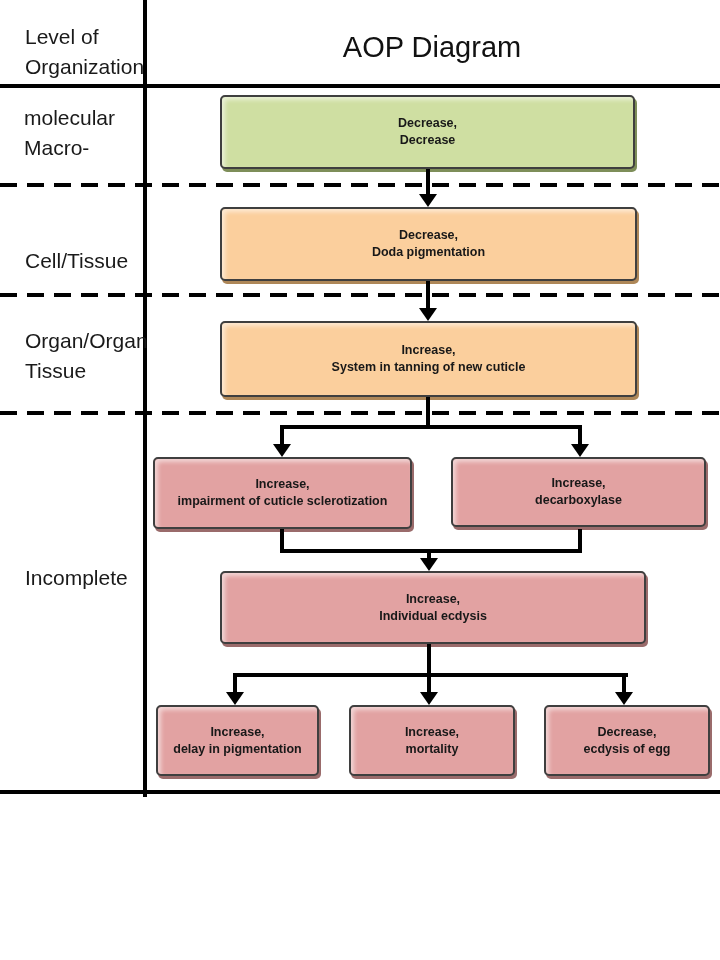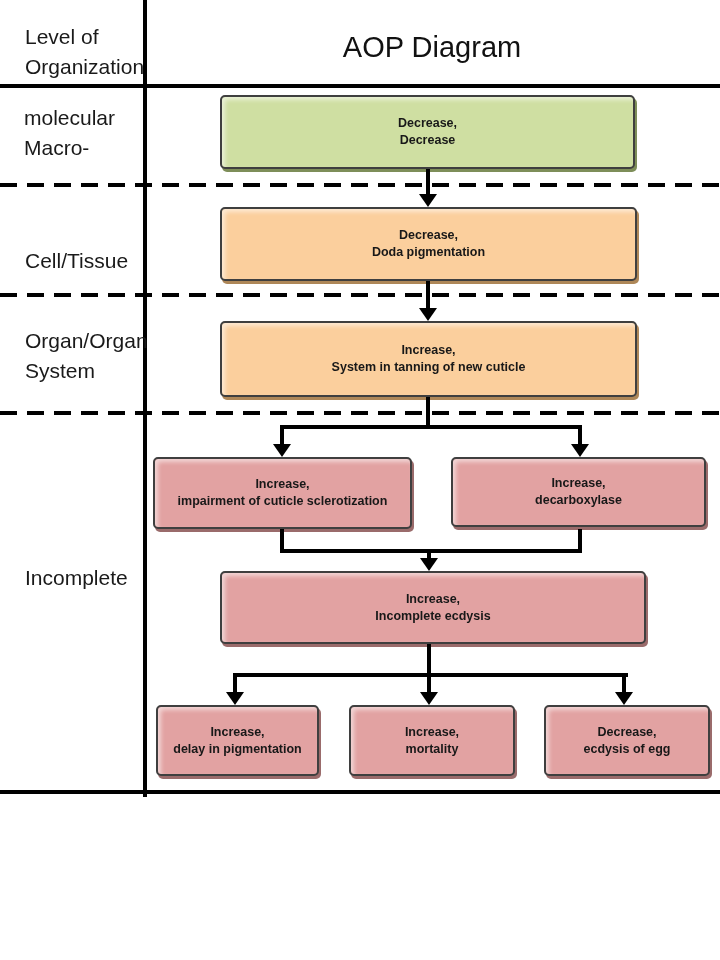--- a/index.html
+++ b/index.html
@@ -90,21 +90,21 @@
 
   <div class="lvl lvl-macro">
     <span class="ln">molecular</span>
     <span class="ln">Macro-</span>
   </div>
   <div class="lvl lvl-cell">
     <span class="ln">Cell/Tissue</span>
   </div>
   <div class="lvl lvl-organ">
     <span class="ln">Organ/Organ</span>
-    <span class="ln">System</span>
+    <span class="ln">Tissue</span>
   </div>
   <div class="lvl lvl-ind">
     <span class="ln">Incomplete</span>
   </div>
 
   <div class="node green n-tyrosine">
     <span>Decrease,</span>
     <span>Decrease</span>
   </div>
   <div class="node orange n-doda">
@@ -118,21 +118,21 @@
   <div class="node pink n-sclerotization">
     <span>Increase,</span>
     <span>impairment of cuticle sclerotization</span>
   </div>
   <div class="node pink n-pigmentation">
     <span>Increase,</span>
     <span>decarboxylase</span>
   </div>
   <div class="node pink n-ecdysis">
     <span>Increase,</span>
-    <span>Incomplete ecdysis</span>
+    <span>Individual ecdysis</span>
   </div>
   <div class="node pink n-oviposition">
     <span>Increase,</span>
     <span>delay in pigmentation</span>
   </div>
   <div class="node pink n-mortality">
     <span>Increase,</span>
     <span>mortality</span>
   </div>
   <div class="node pink n-hatching">

